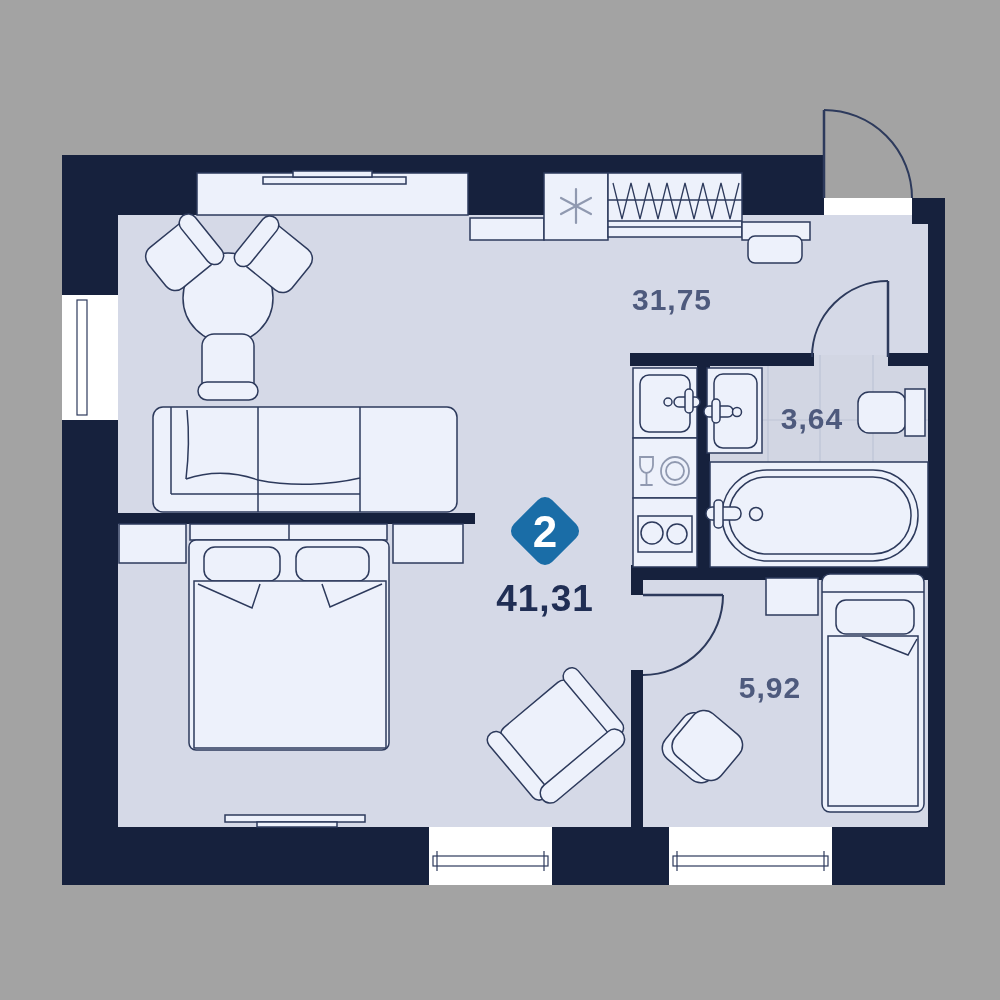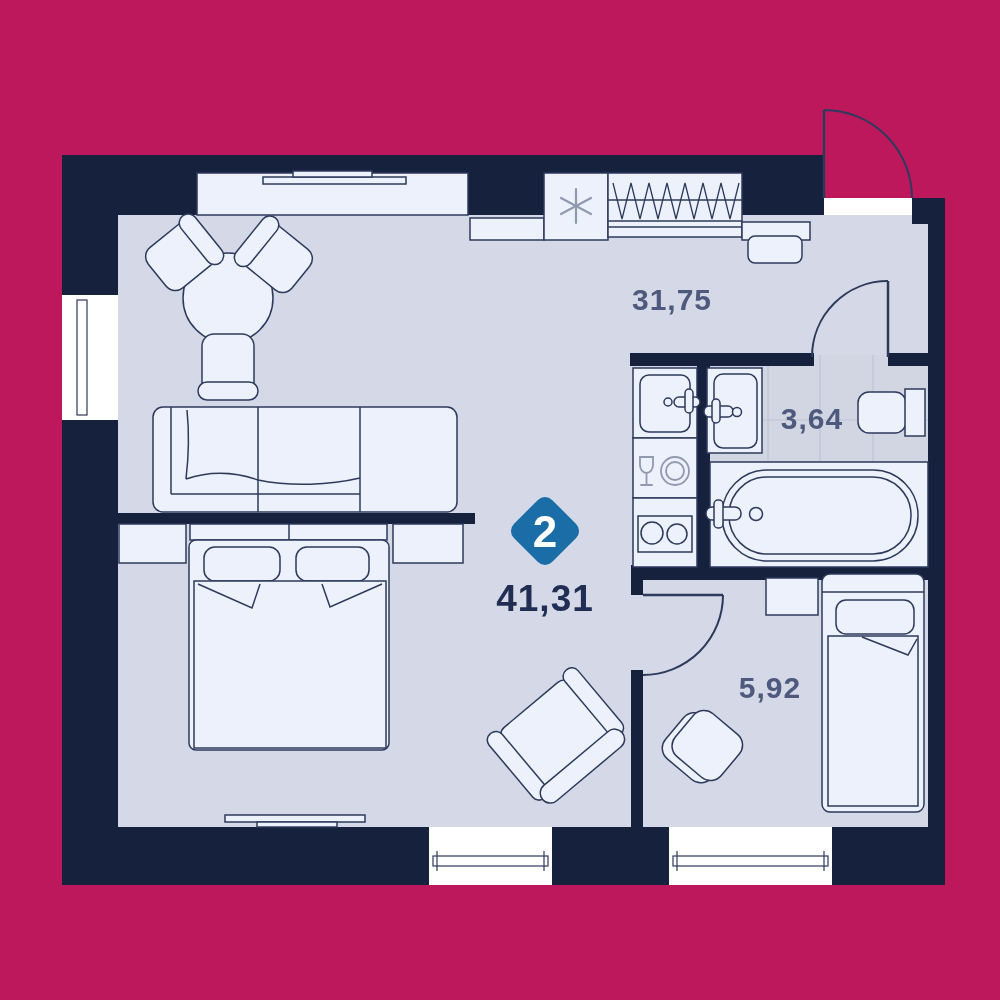--- a/index.html
+++ b/index.html
@@ -1,16 +1,16 @@
 <!DOCTYPE html>
 <html><head>
 <meta charset="utf-8">
 <style>
   html,body{margin:0;padding:0;background:#ffffff;}
-  .stage{position:relative;width:1000px;height:1000px;background:#be185d;overflow:hidden;
+  .stage{position:relative;width:1000px;height:1000px;background:#a3a3a3;overflow:hidden;
          font-family:"Liberation Sans",sans-serif;}
   svg text{font-family:"Liberation Sans",sans-serif;font-weight:bold;}
   .area-label{fill:#4e5a7d;font-size:30px;letter-spacing:1px;}
   .total-label{fill:#202e54;font-size:37px;letter-spacing:1px;}
   .badge-num{fill:#ffffff;font-size:44px;}
 </style>
 </head>
 <body>
 
 <div class="stage">

